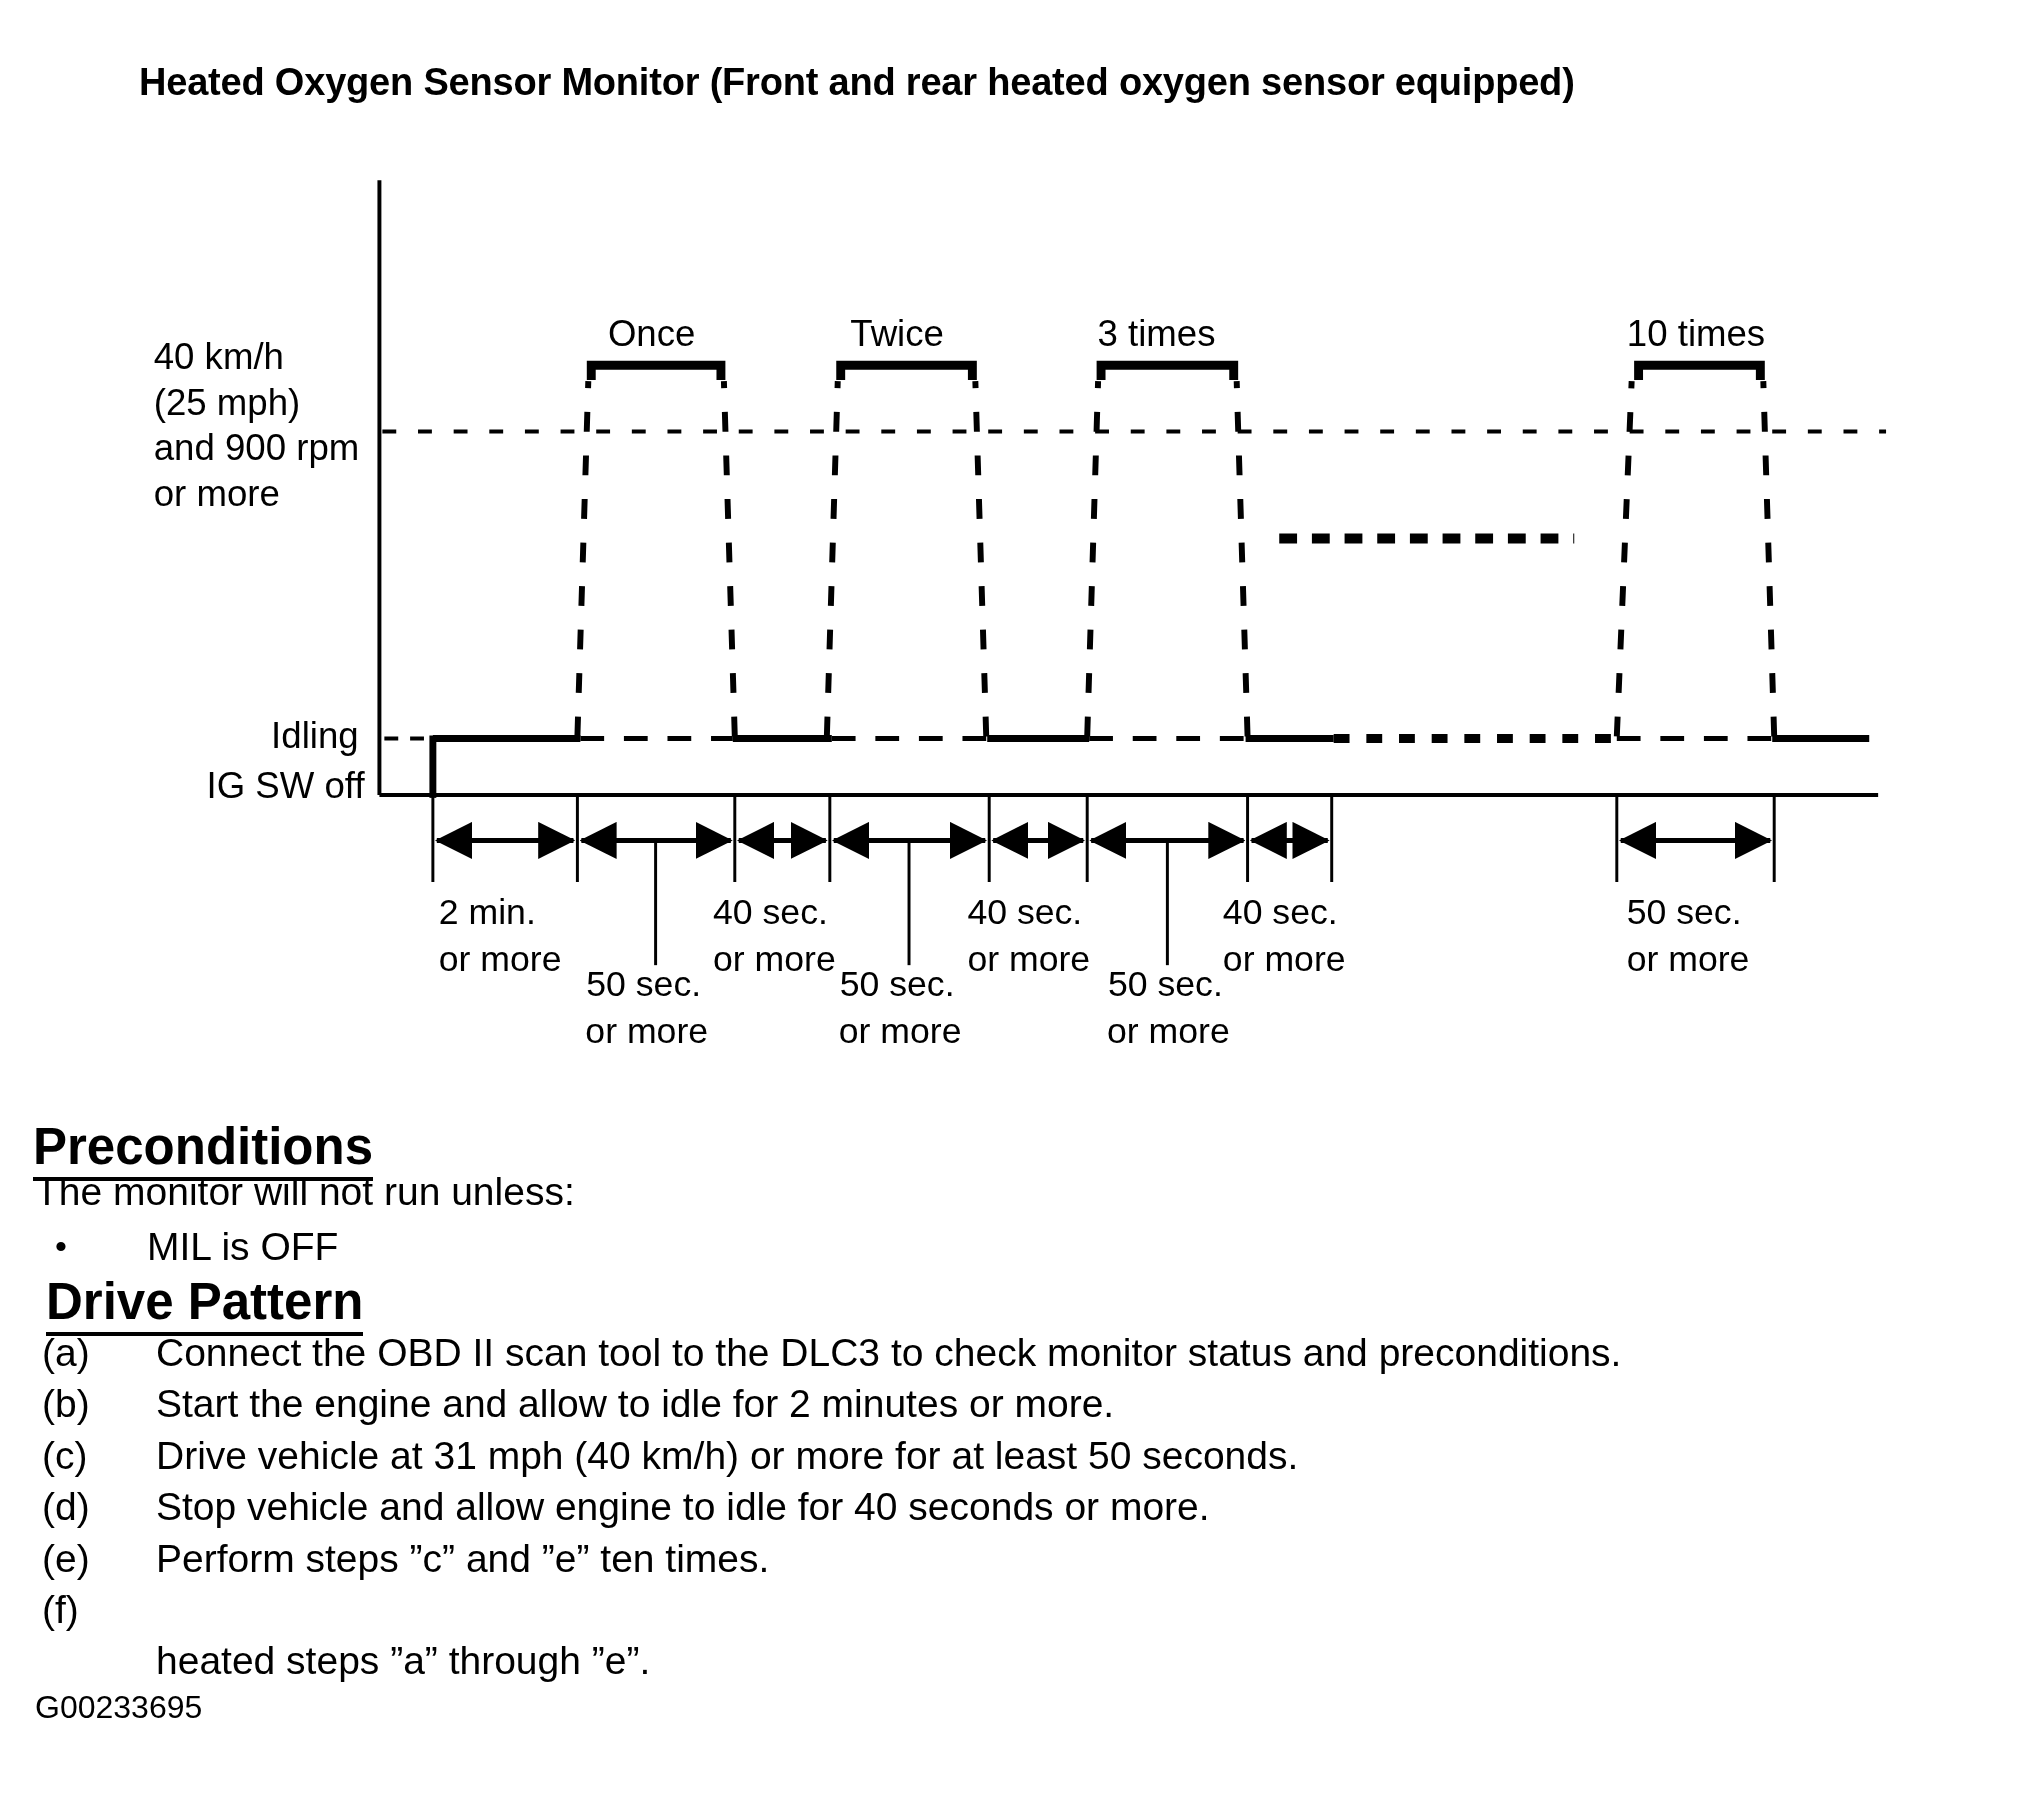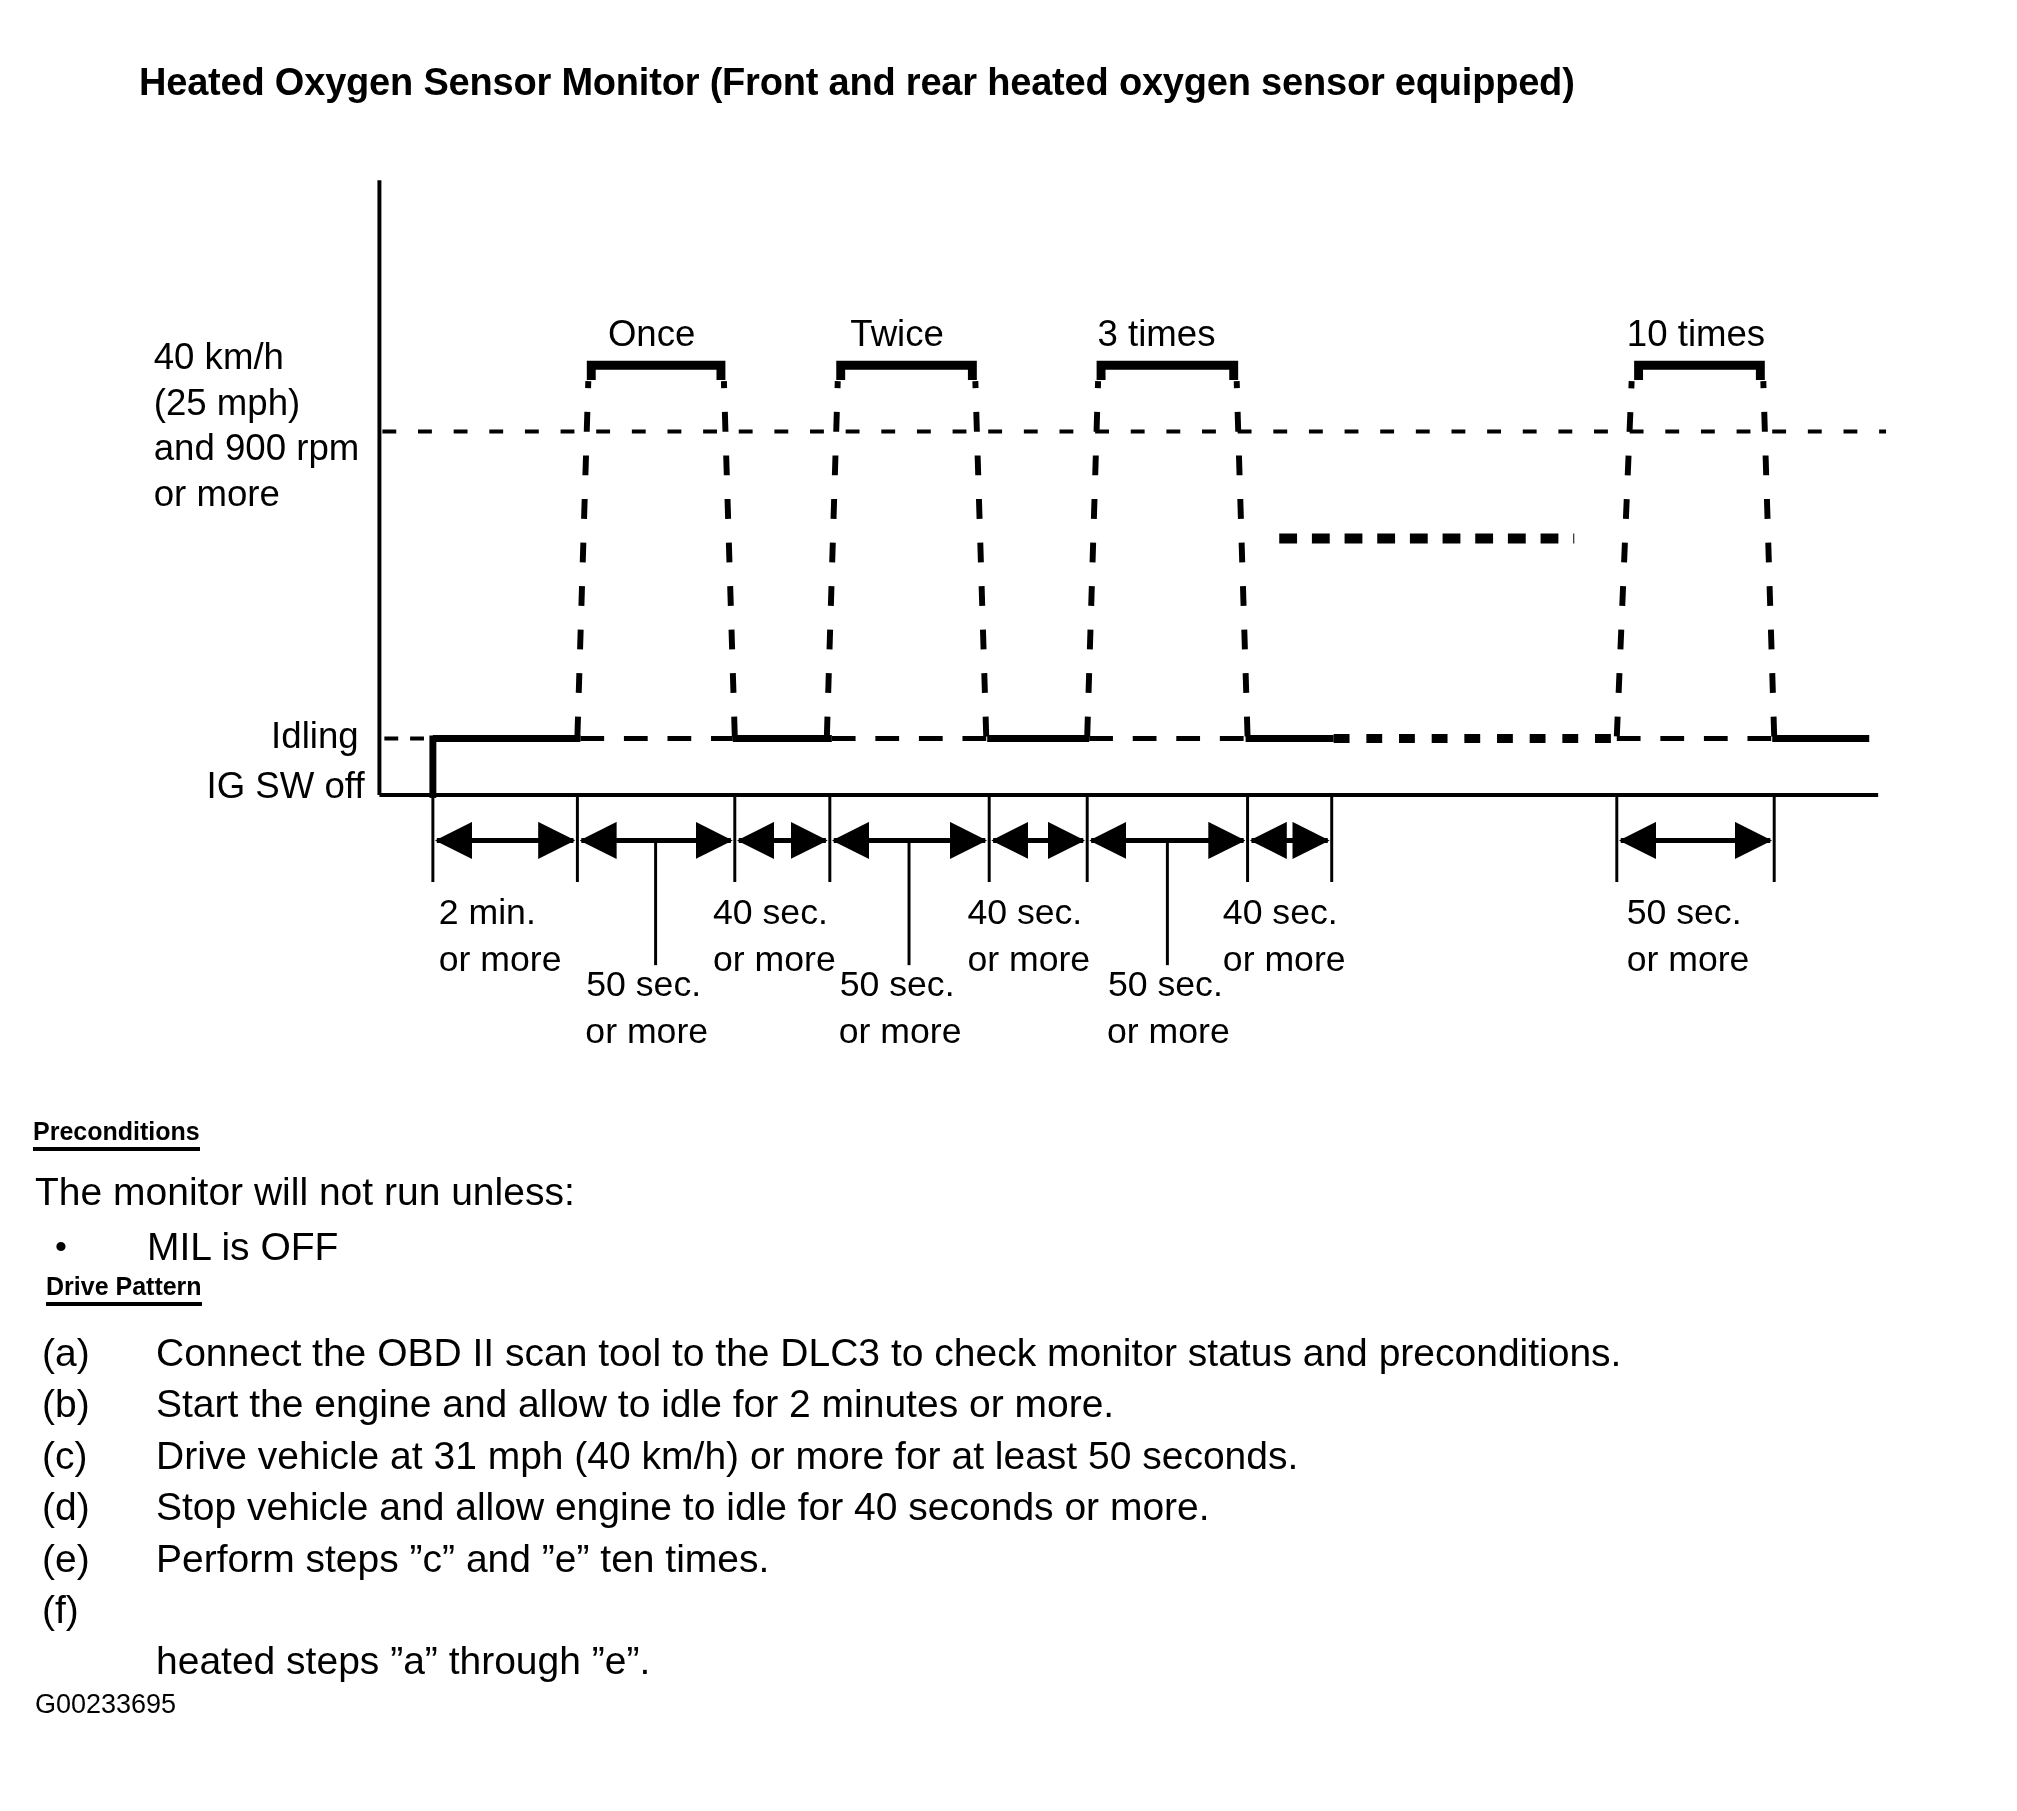--- a/index.html
+++ b/index.html
@@ -1,31 +1,31 @@
 <!DOCTYPE html>
 <html><head>
 <meta charset="utf-8">
 <style>
   html,body{margin:0;padding:0;background:#fff;}
   body{width:2018px;height:1812px;position:relative;overflow:hidden;
        font-family:"Liberation Sans", sans-serif;color:#000;}
   .abs{position:absolute;white-space:nowrap;}
   .title{left:139px;top:61px;font-size:38px;font-weight:bold;letter-spacing:-0.2px;}
-  .h-underline{font-size:25px;font-weight:bold;border-bottom:4px solid #000;padding-bottom:1px;display:inline-block;}
+  .h-underline{font-size:51px;font-weight:bold;border-bottom:4px solid #000;padding-bottom:1px;display:inline-block;}
   .body-text{font-size:39px;}
   .sec-head1{left:33px;top:1117px;}
   .sec-intro{left:35px;top:1170px;}
   .bullet-row{left:0;top:1225px;width:2018px;height:46px;}
   .bullet-dot{position:absolute;left:55px;top:2px;font-size:34px;}
   .bullet-text{position:absolute;left:147px;top:0;font-size:39px;}
   .sec-head2{left:46px;top:1272px;}
   .step-row{left:0;width:2018px;height:50px;}
   .step-label{position:absolute;left:42px;top:0;font-size:39px;}
   .step-text{position:absolute;left:156px;top:0;font-size:39px;text-align:center;}
-  .fig-code{left:35px;top:1689px;font-size:27px;}
+  .fig-code{left:35px;top:1689px;font-size:32px;}
   svg text{font-family:"Liberation Sans", sans-serif;fill:#000;}
   svg .lbl{font-size:37px;}
   svg .ivl{font-size:36px;}
   svg line, svg polyline{stroke:#000;}
 </style>
 </head>
 <body>
 
 <div class="abs title">Heated Oxygen Sensor Monitor (Front and rear heated oxygen sensor equipped)</div>
 

